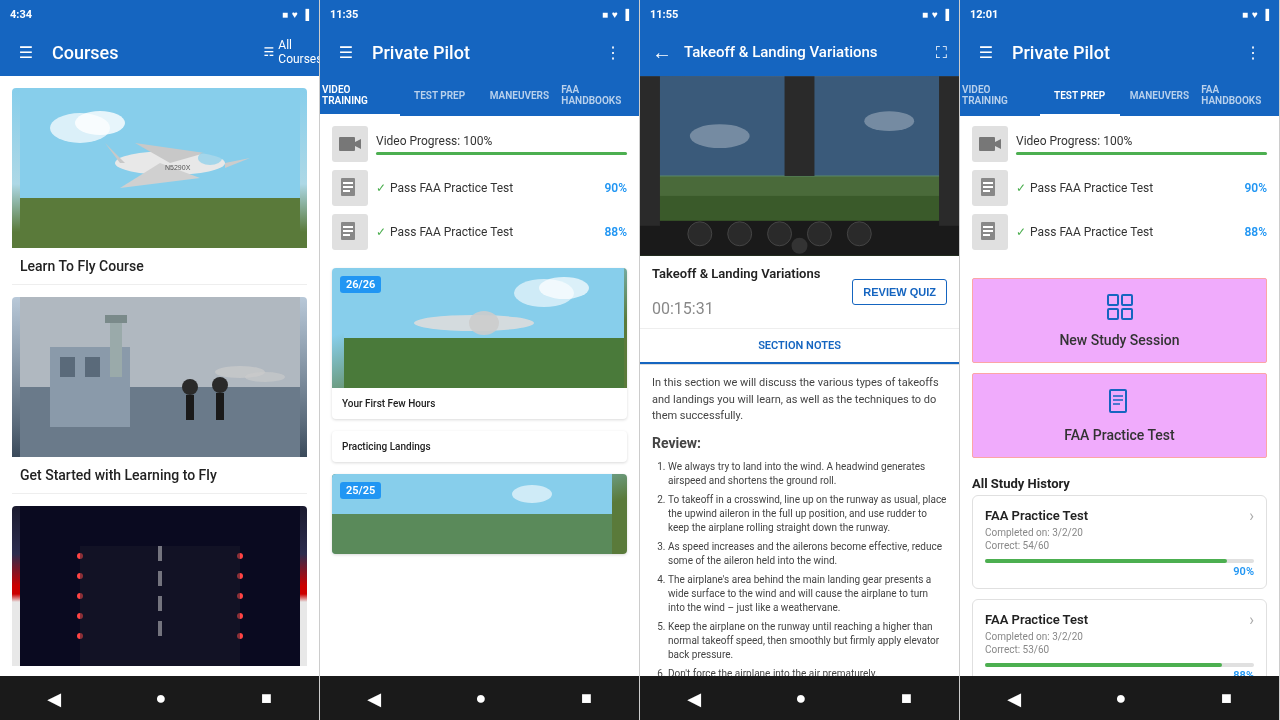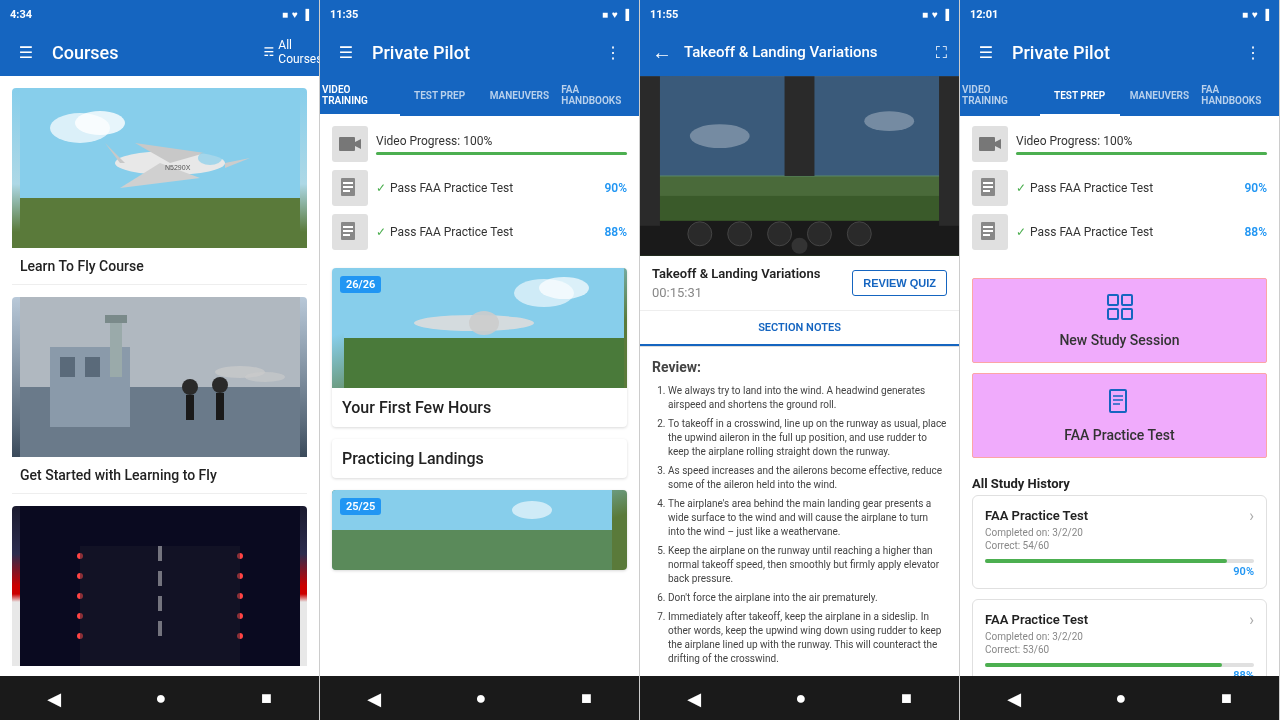--- a/index.html
+++ b/index.html
@@ -230,21 +230,21 @@
       left: 8px;
       background: #2196F3;
       color: white;
       font-size: 11px;
       font-weight: 600;
       padding: 2px 6px;
       border-radius: 3px;
     }
     .lesson-title {
       padding: 10px;
-      font-size: 16px;
+      font-size: 10px;
       font-weight: 500;
       color: #222;
     }
 
     
     .video-header {
       height: 180px;
       background: linear-gradient(180deg, #4a6a8a 0%, #2a4a6a 40%, #5a7a5a 70%, #3a5a3a 100%);
       position: relative;
       display: flex;
@@ -257,23 +257,23 @@
       justify-content: space-between;
       align-items: center;
       border-bottom: 1px solid #eee;
     }
     .video-title-text {
       font-size: 13px;
       font-weight: 600;
       color: #222;
     }
     .video-duration {
-      font-size: 13px;
+      font-size: 16px;
       color: #888;
-      margin-top: 4px;
+      margin-top: 18px;
     }
     .review-quiz-btn {
       border: 1px solid #1565C0;
       color: #1565C0;
       font-size: 11px;
       font-weight: 600;
       padding: 6px 10px;
       border-radius: 3px;
       cursor: pointer;
       background: white;
@@ -707,20 +707,21 @@
     </div>
     <button class="review-quiz-btn">REVIEW QUIZ</button>
   </div>
 
   <div class="section-tabs">
     <div class="section-tab active">SECTION NOTES</div>
   </div>
 
   <div class="content">
     <div class="section-content">
+      <p class="section-intro">In this section we will discuss the various types of takeoffs and landings you will learn, as well as the techniques to do them successfully.</p>
       <div class="review-label">Review:</div>
       <ol class="review-list">
         <li>We always try to land into the wind. A headwind generates airspeed and shortens the ground roll.</li>
         <li>To takeoff in a crosswind, line up on the runway as usual, place the upwind aileron in the full up position, and use rudder to keep the airplane rolling straight down the runway.</li>
         <li>As speed increases and the ailerons become effective, reduce some of the aileron held into the wind.</li>
         <li>The airplane's area behind the main landing gear presents a wide surface to the wind and will cause the airplane to turn into the wind – just like a weathervane.</li>
         <li>Keep the airplane on the runway until reaching a higher than normal takeoff speed, then smoothly but firmly apply elevator back pressure.</li>
         <li>Don't force the airplane into the air prematurely.</li>
         <li>Immediately after takeoff, keep the airplane in a sideslip. In other words, keep the upwind wing down using rudder to keep the airplane lined up with the runway. This will counteract the drifting of the crosswind.</li>
 

